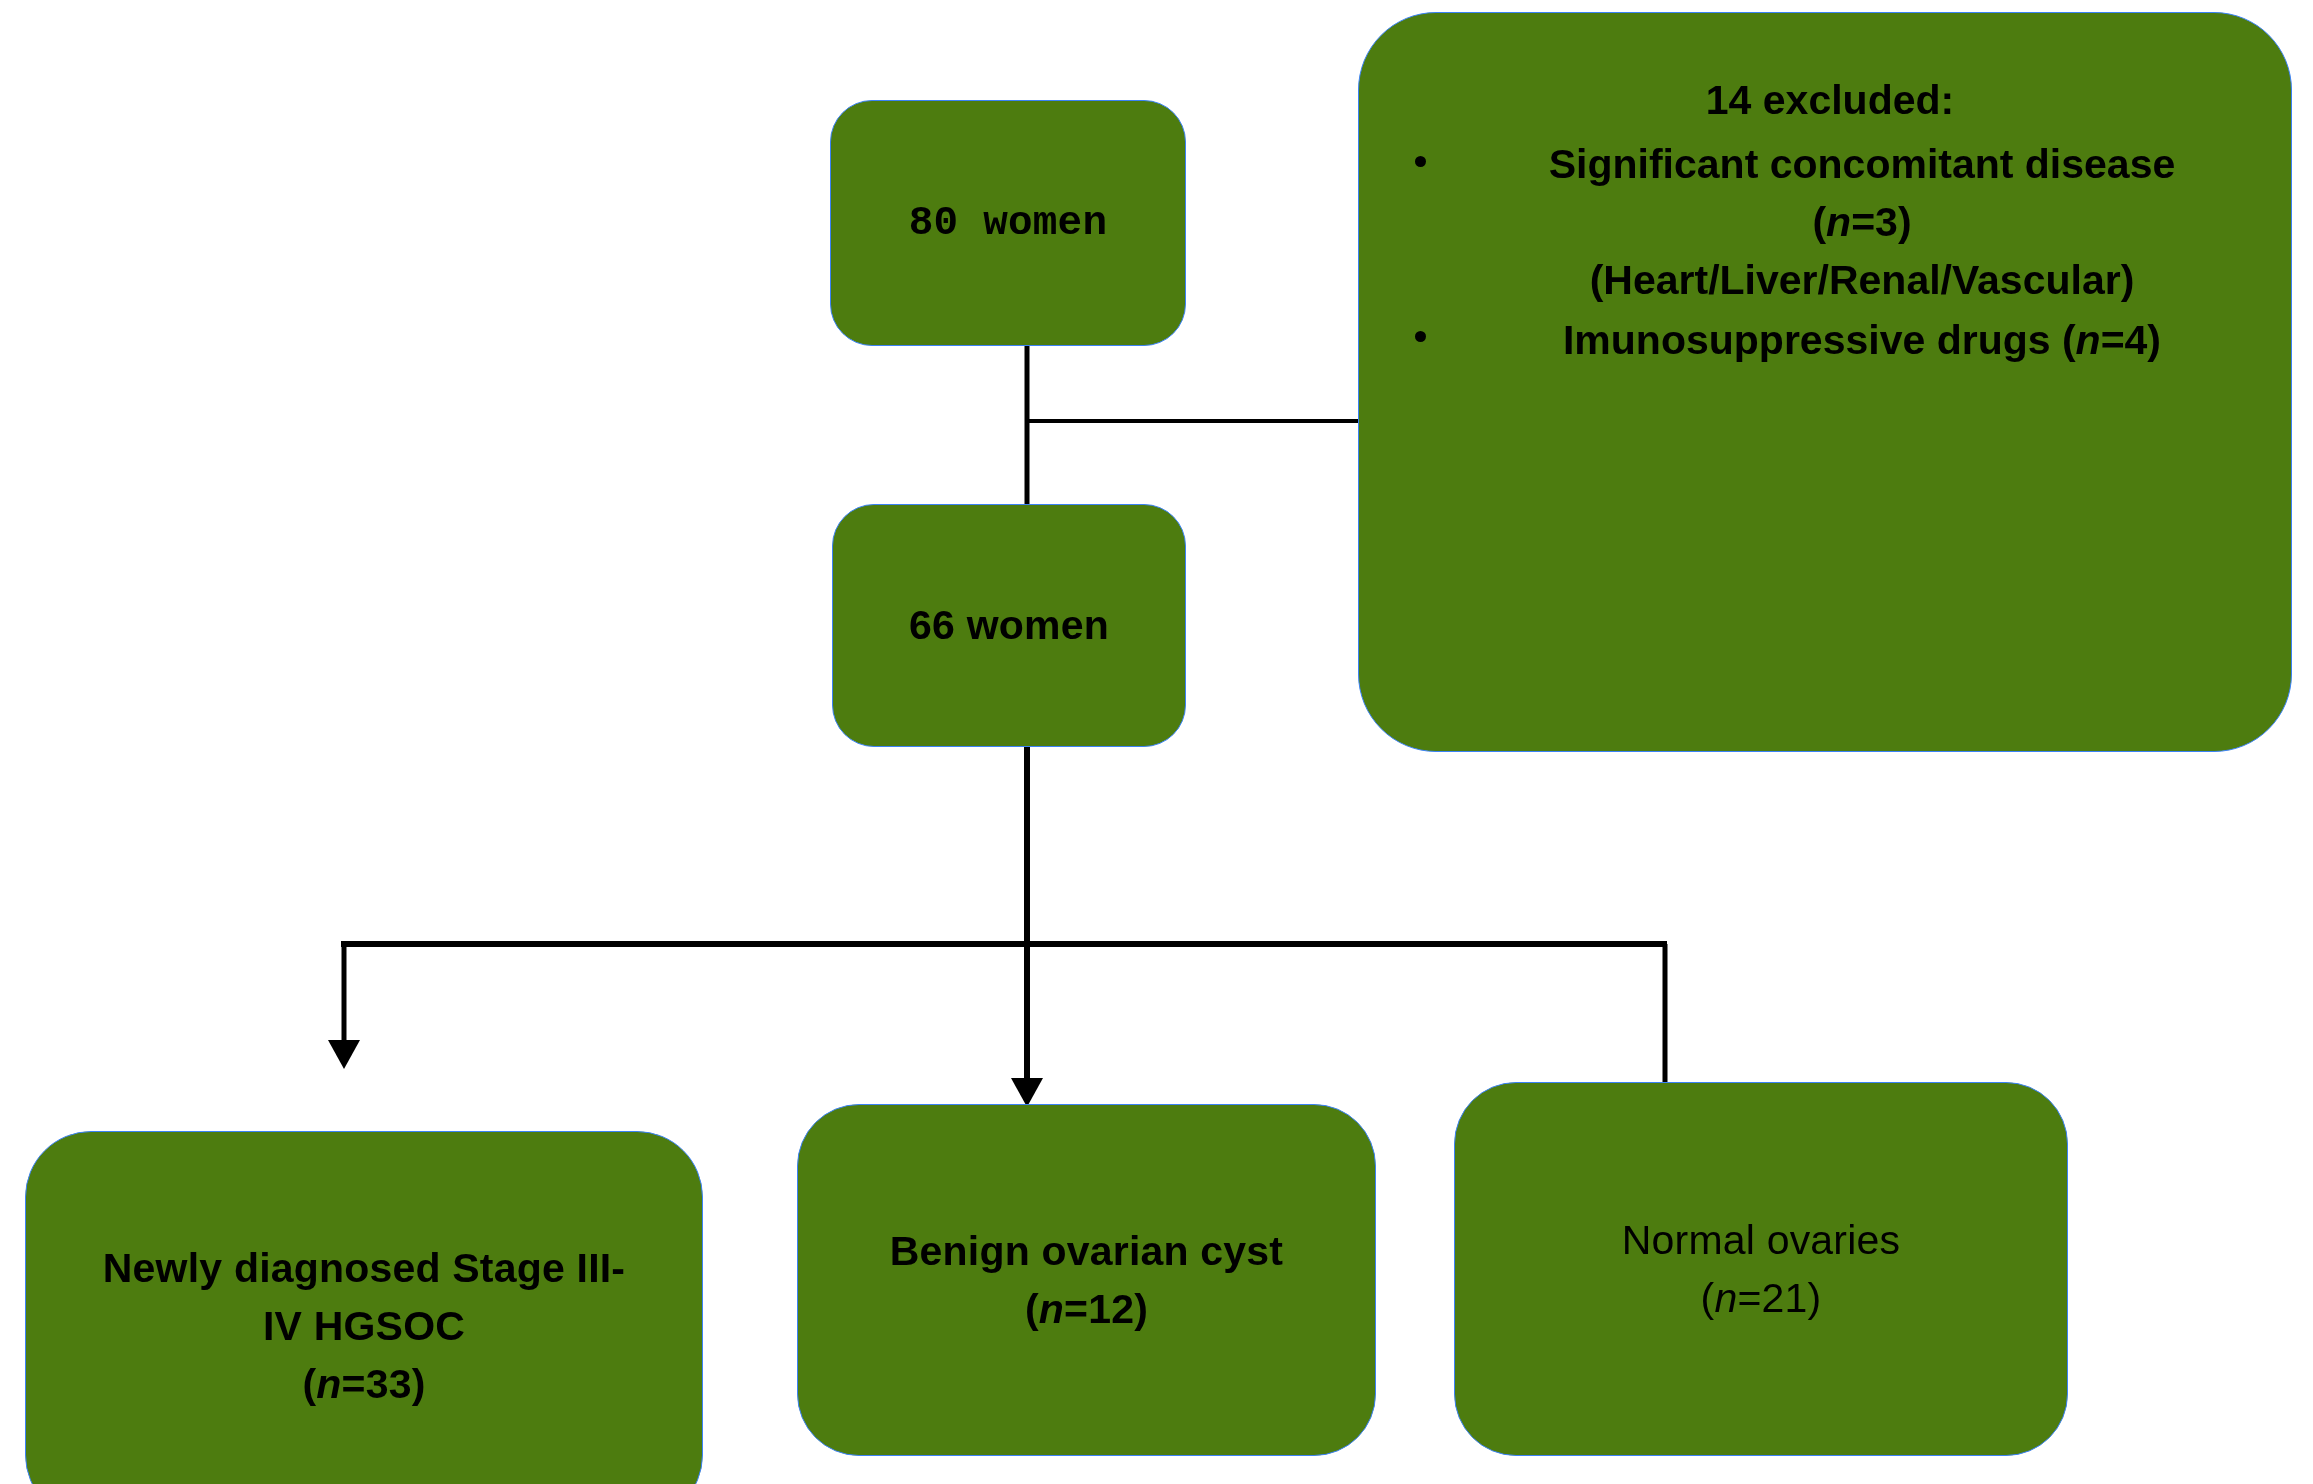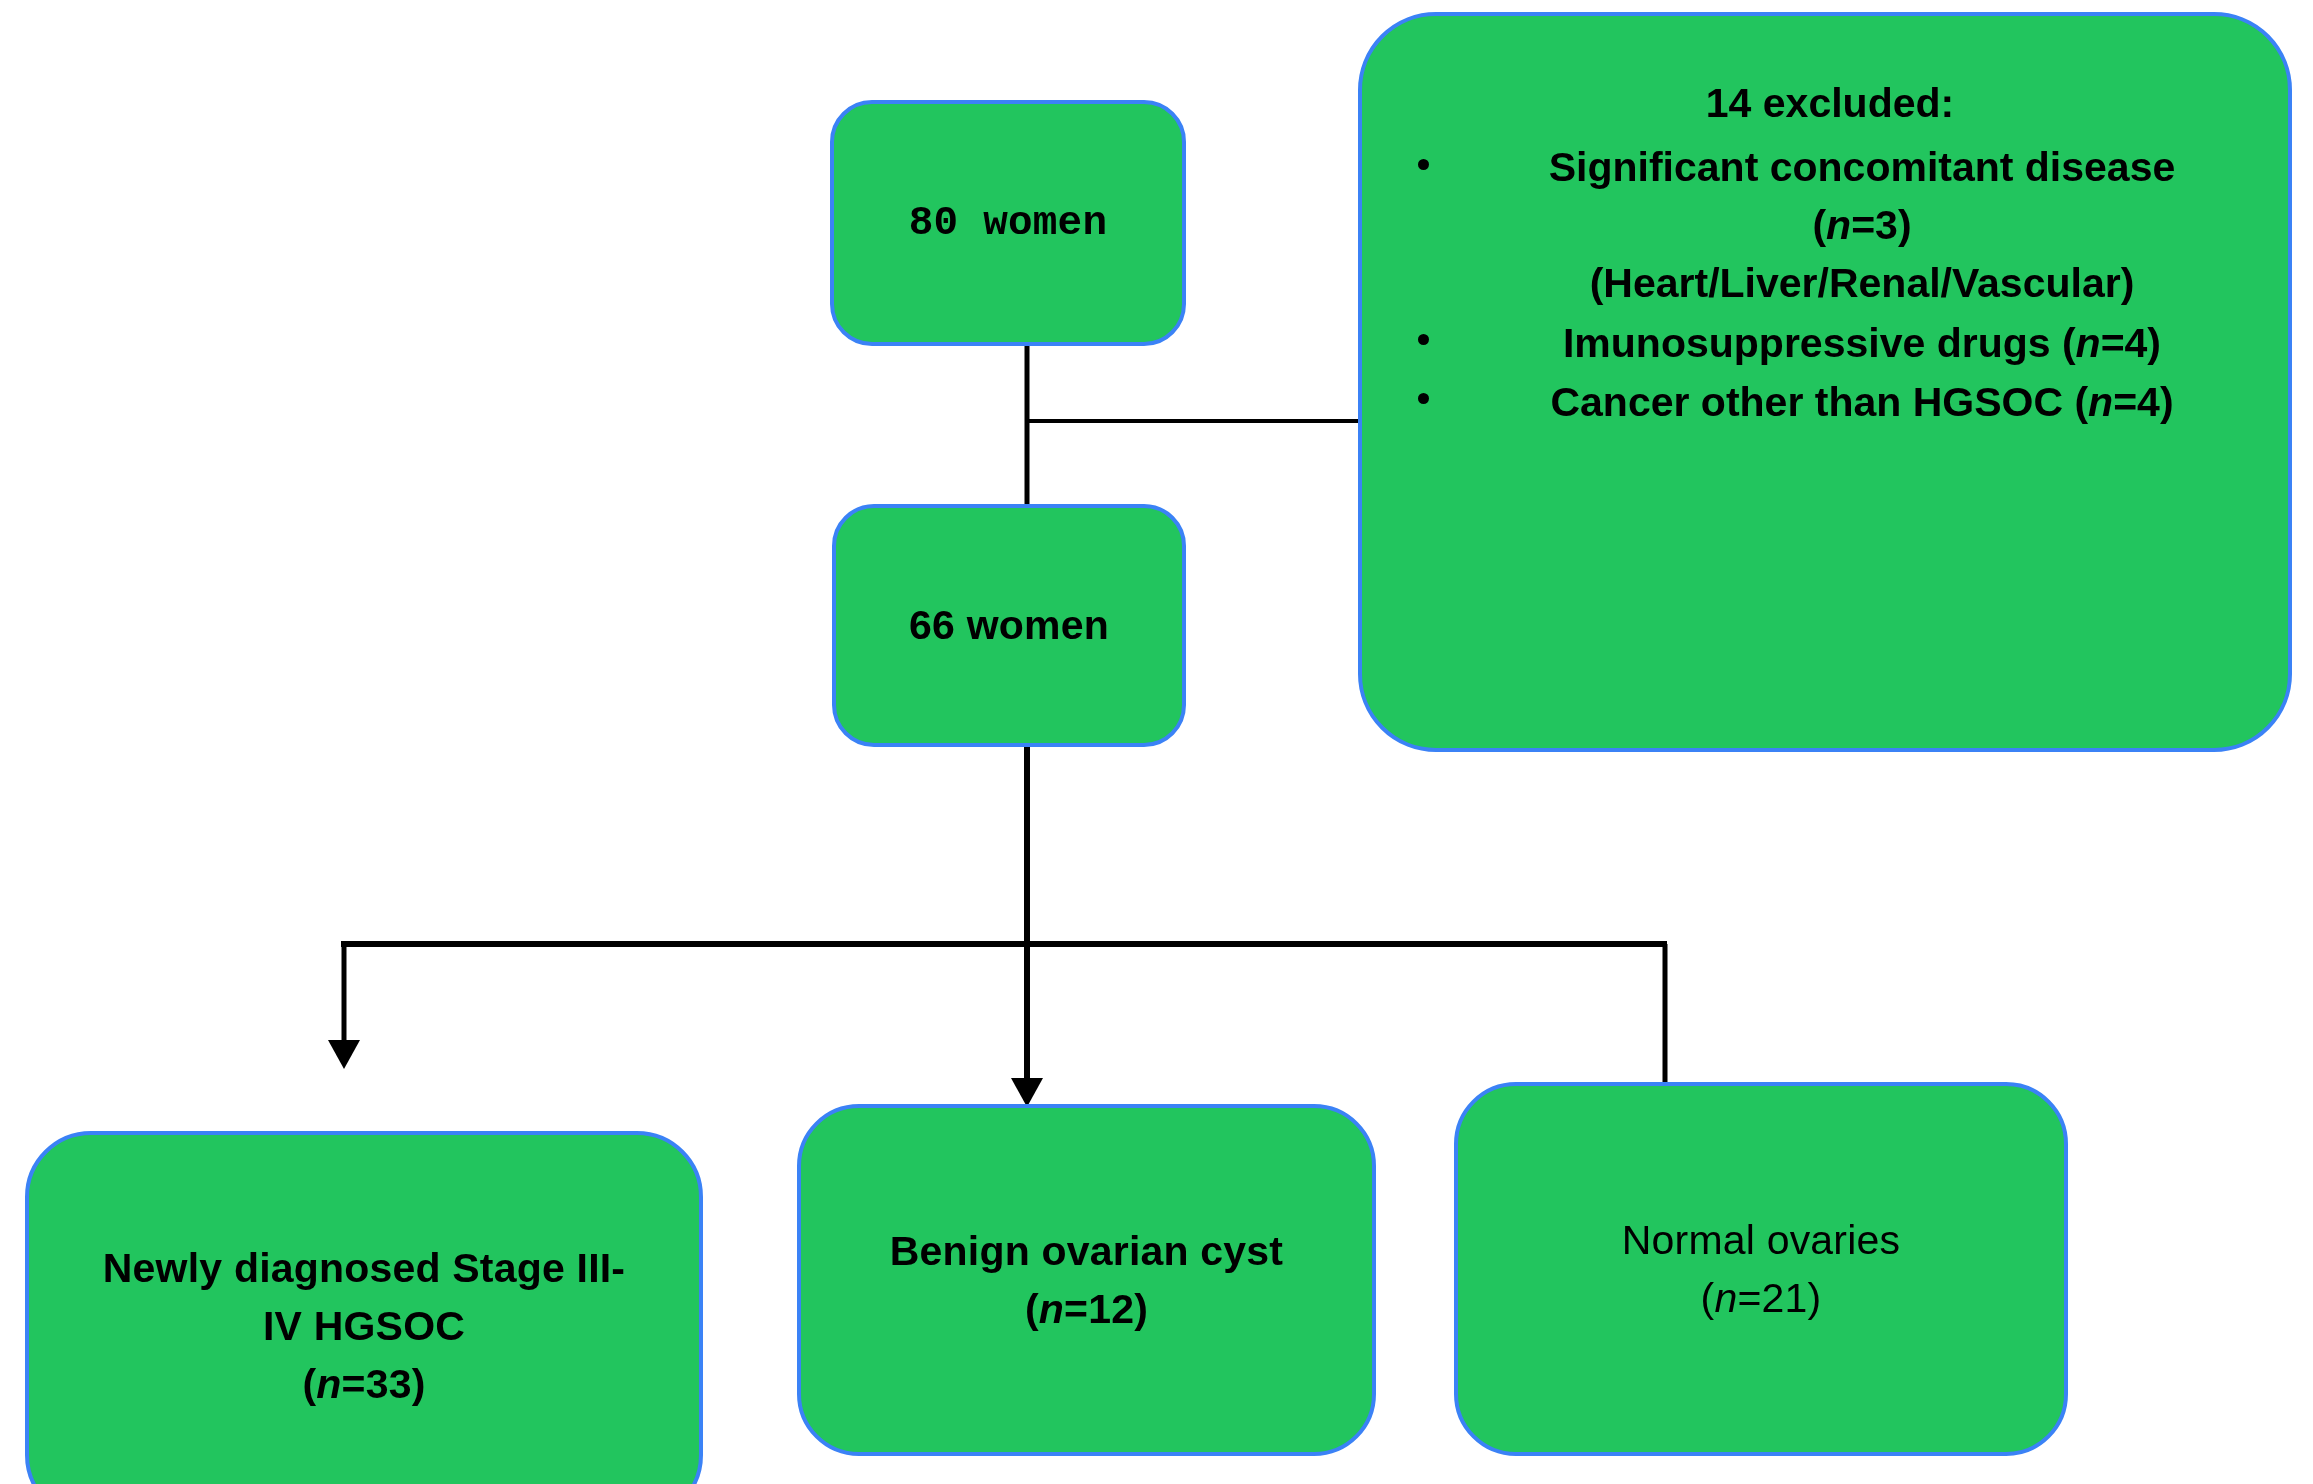--- a/index.html
+++ b/index.html
@@ -23,22 +23,22 @@
     position: absolute;
     left: 0;
     top: 0;
     width: 2313px;
     height: 1484px;
     pointer-events: none;
   }
   .node {
     position: absolute;
     box-sizing: border-box;
-    border: 4px solid #3b82f6;
-    background: #22c55e;
+    border: 1px solid #3b82f6;
+    background: #4d7c0f;
     display: flex;
     align-items: center;
     justify-content: center;
     text-align: center;
   }
   .node-label {
     font-weight: bold;
     font-size: 41px;
     line-height: 1.42;
     letter-spacing: 0.2px;
@@ -177,24 +177,20 @@
         <span class="sub">(<span class="it">n</span>=3)</span>
         <span class="sub">(Heart/Liver/Renal/Vascular)</span>
       </li>
 
       <li class="excl-item">
         <span class="bullet-dot"></span>
         <span>Imunosuppressive drugs</span><span> (<span class="it">n</span>=4)</span>
       </li>
 
 
-      <li class="excl-item">
-        <span class="bullet-dot"></span>
-        <span>Cancer other than HGSOC</span><span> (<span class="it">n</span>=4)</span>
-      </li>
 
     </ul>
   </div>
 
   <div class="node" id="node-included">
     <div class="node-label">66 women</div>
   </div>
 
   <div class="node" id="node-hgsoc">
     <div class="node-label">

